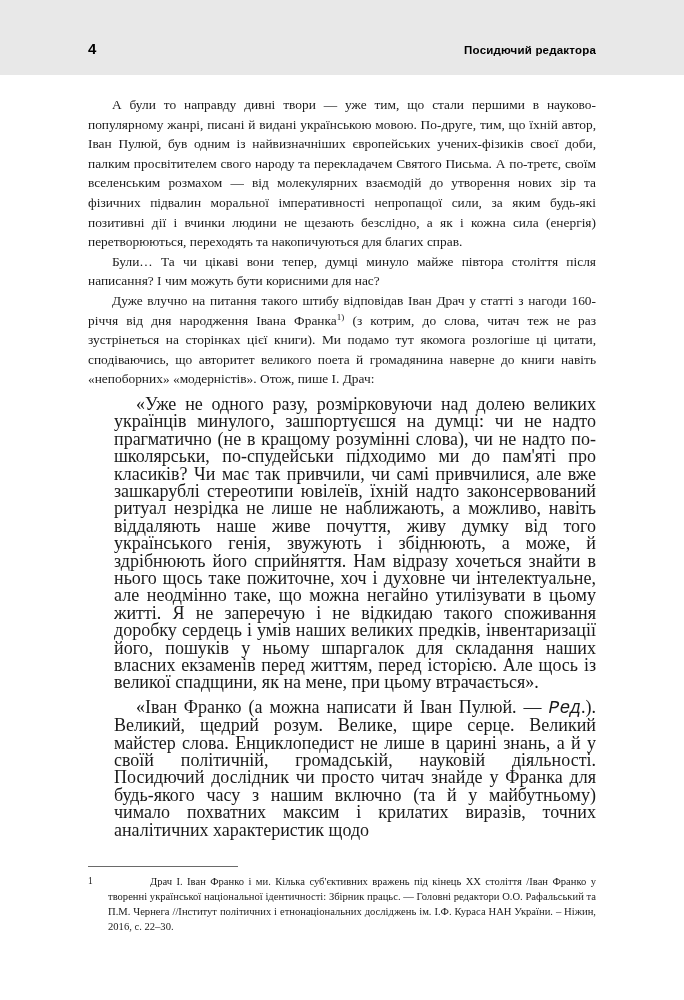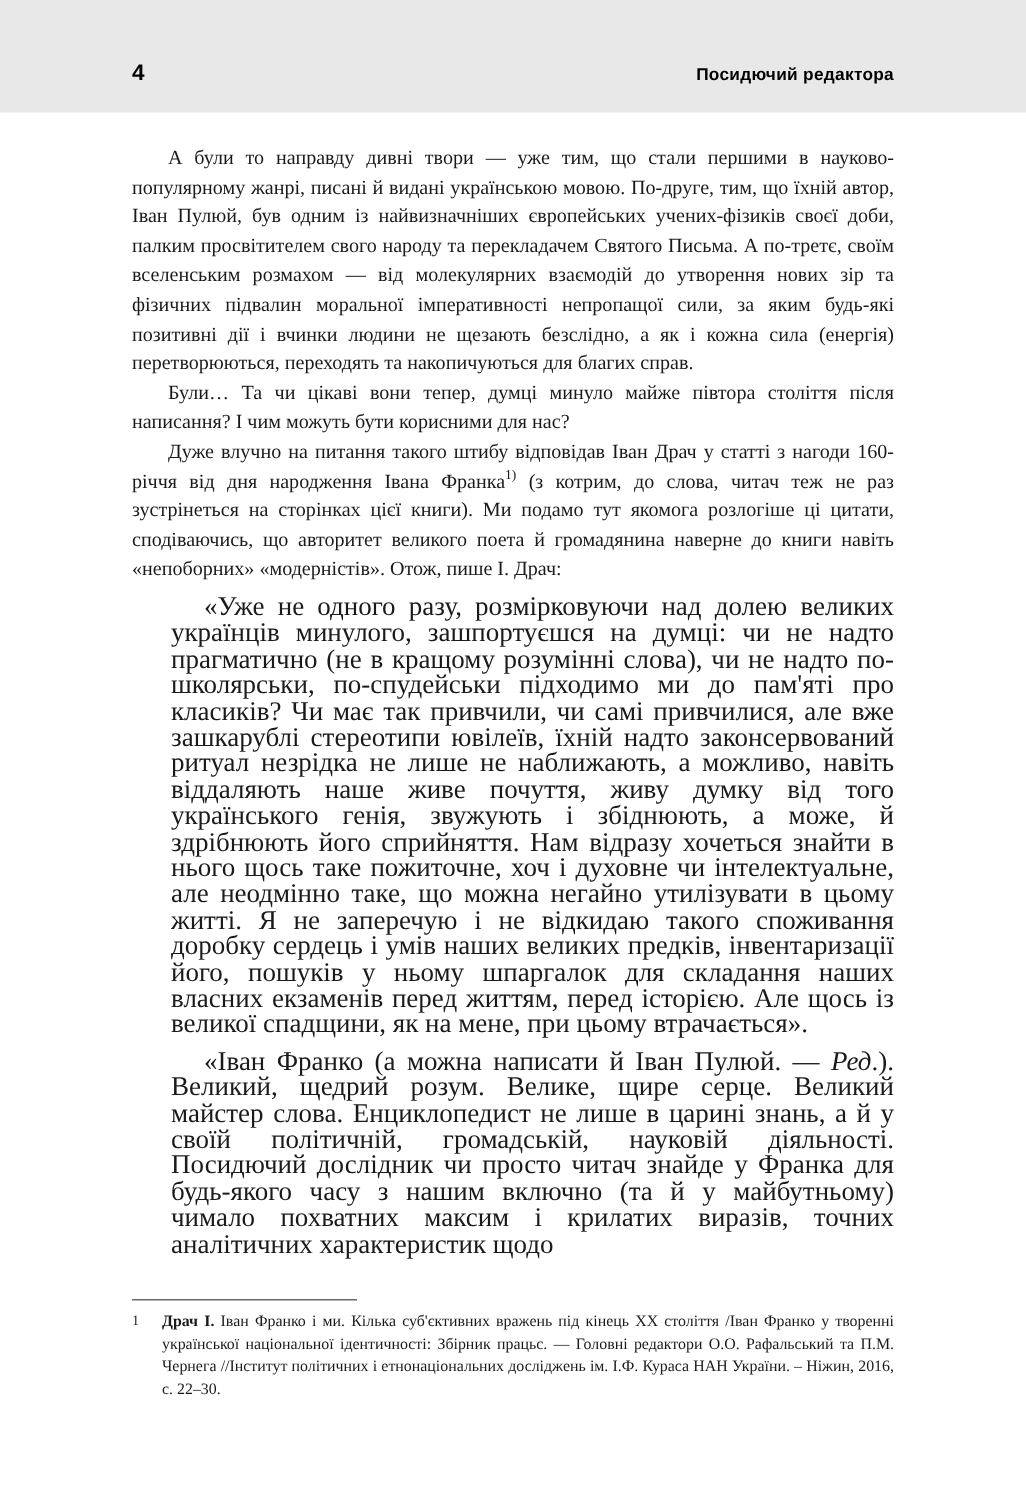--- a/index.html
+++ b/index.html
@@ -107,23 +107,24 @@
   .footnote .num {
     width: 20px;
     flex: 0 0 20px;
     font-size: 9.5px;
   }
   .footnote .txt {
     flex: 1 1 auto;
     text-align: justify;
   }
   .footnote .txt b {
-    font-weight: bold;
+    font-weight: normal;
+    margin-left: 42px;
   }
-  .it { font-style: italic; }
+  .it { font-style: italic; font-family: Liberation Mono, monospace; }
 </style>
 </head>
 <body>
 
 <div class="page">
 
   <div class="header-bar"></div>
 
   <div class="header-row">
     <div class="folio">4</div>

